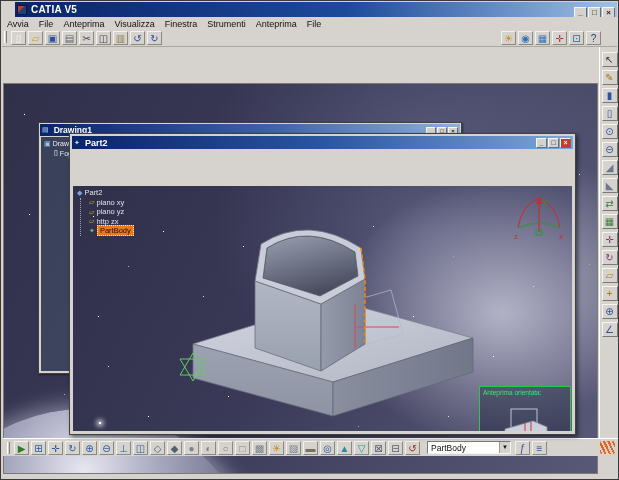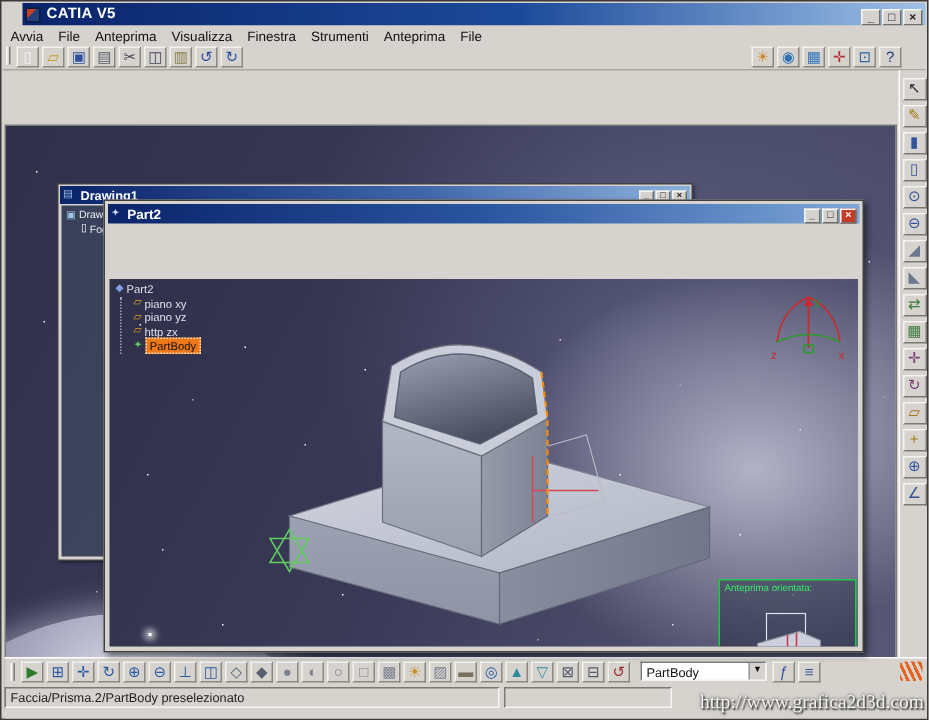--- a/index.html
+++ b/index.html
@@ -331,19 +331,14 @@
       <span>PartBody</span>
       <span class="combo-btn">▼</span>
     </span>
     <span class="bicons" style="margin-left:3px;">
         <span class="tbi" style="color: rgb(49, 83, 155);">ƒ</span>
         <span class="tbi" style="color: rgb(49, 83, 155);">≡</span>
       </span>
     <span class="catia-logo"></span>
   </div>
 
-  <div class="statusbar">
-    <div class="sb-panel">Faccia/Prisma.2/PartBody preselezionato</div>
-    <div class="sb-panel2"></div>
-    <div class="watermark">http://www.grafica2d3d.com</div>
-  </div>
 
 </div>
 
 </body></html>

